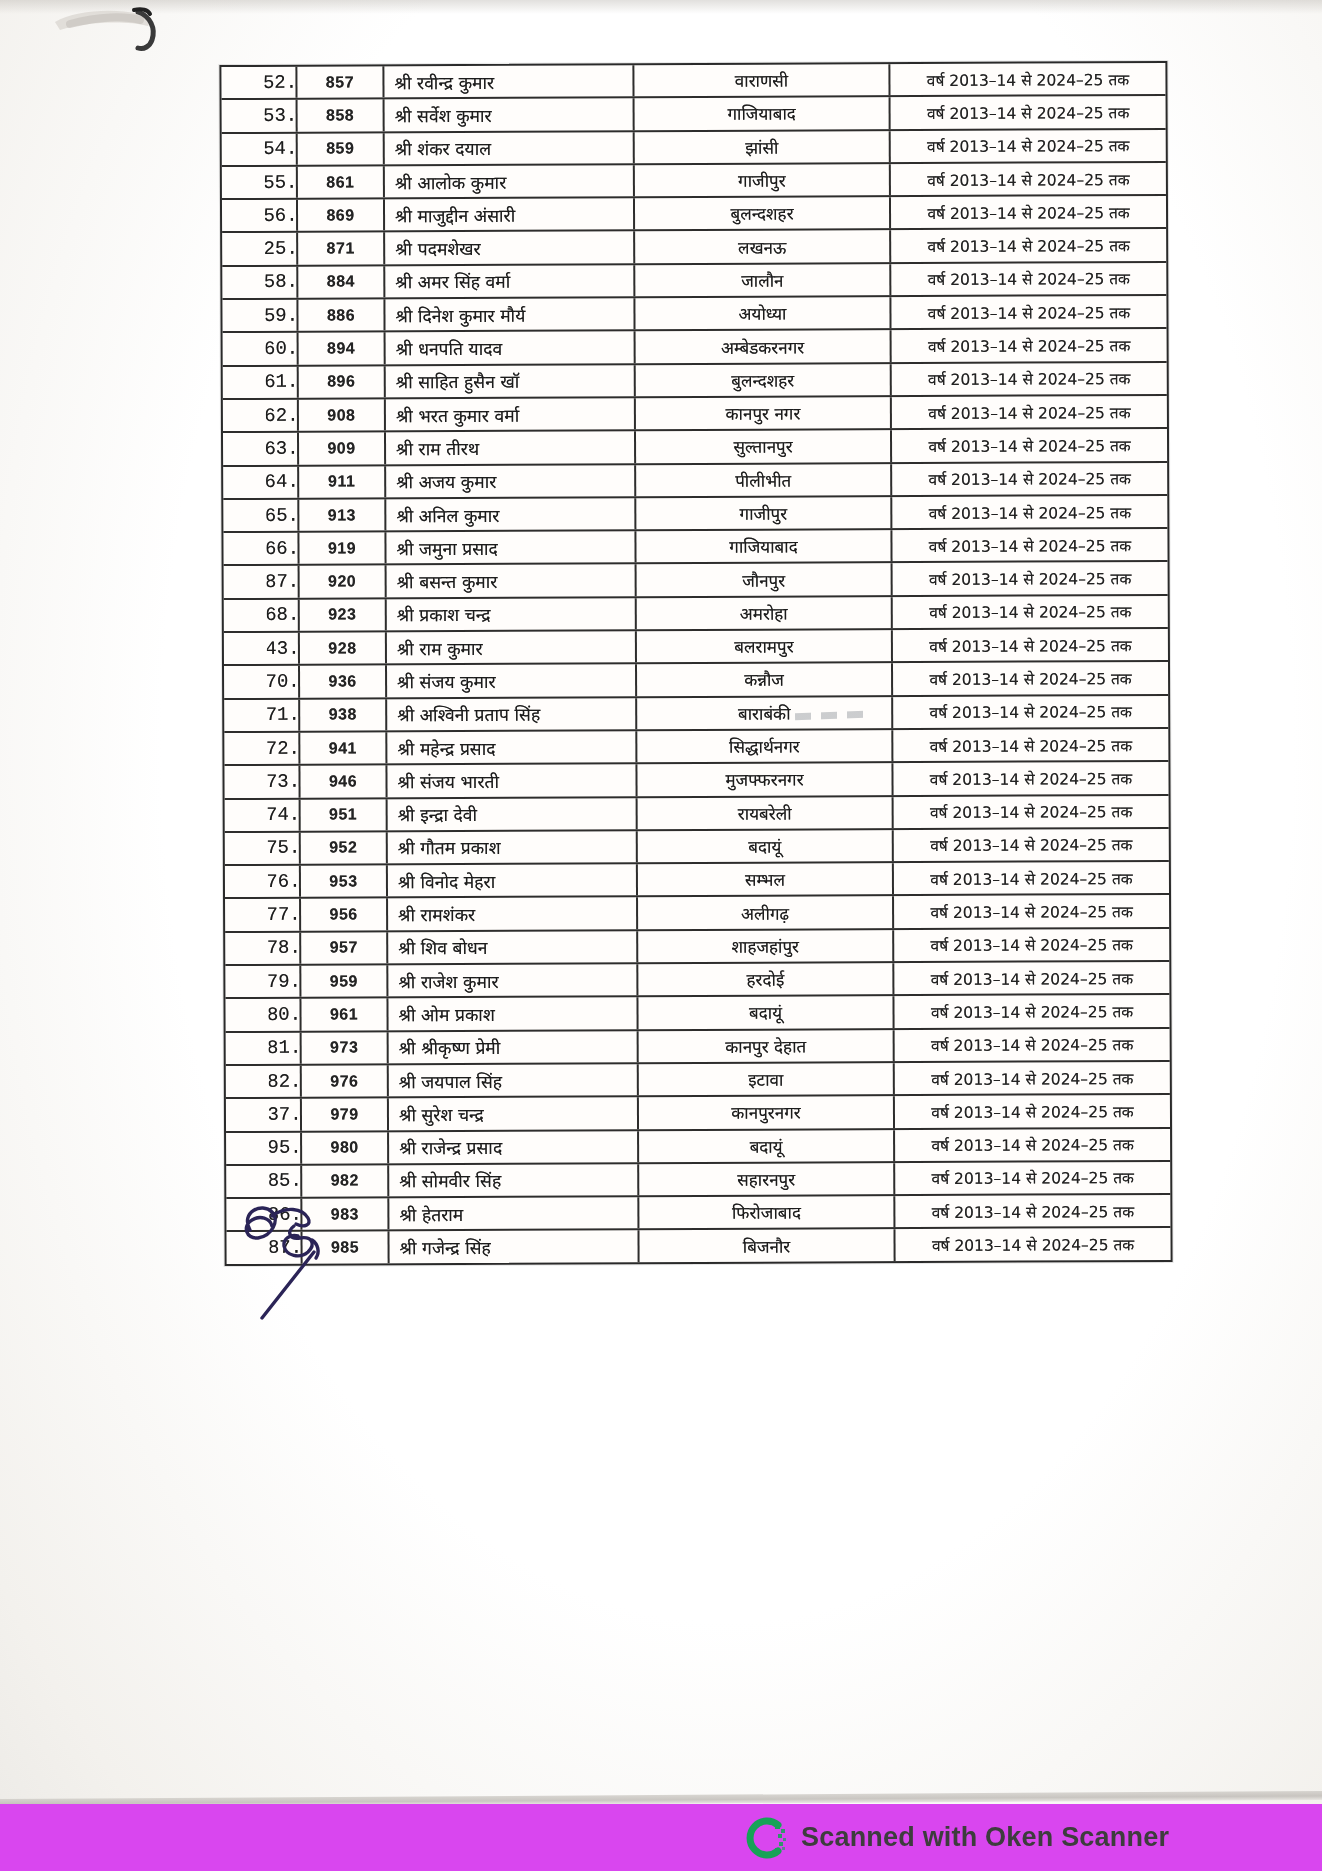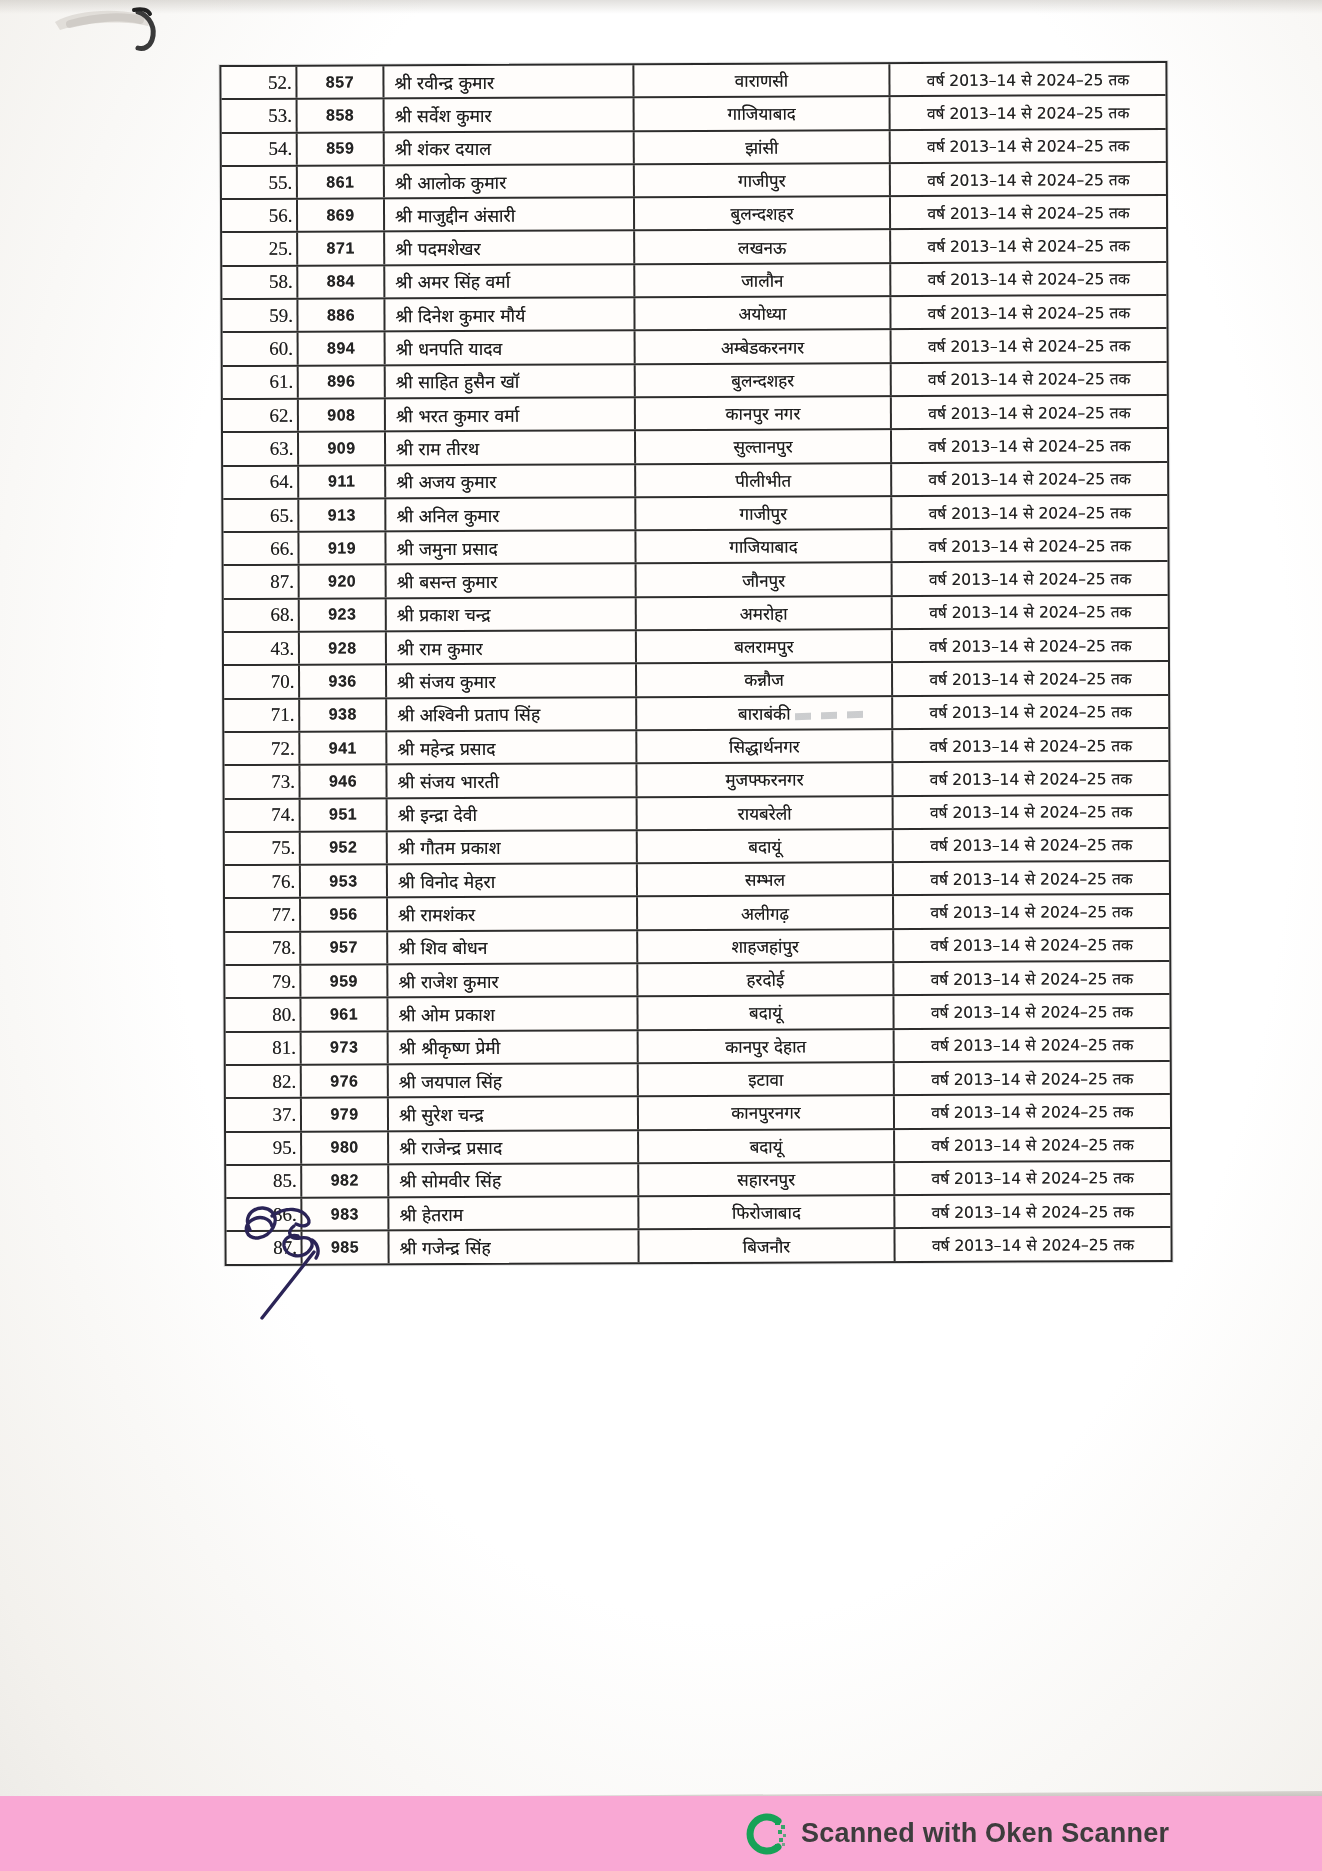--- a/index.html
+++ b/index.html
@@ -37,39 +37,39 @@
     border-bottom:2px solid #2e2d2c;
   }
   .t-row:last-child{border-bottom:none;}
   .t-cell{
     border-right:2px solid #2e2d2c;
     display:flex;align-items:center;overflow:hidden;
     text-shadow:0 0 .5px rgba(20,20,20,.55);
     white-space:nowrap;
   }
   .t-cell:last-child{border-right:none;}
-  .c-sr{justify-content:center;font-family:Liberation Serif, serif;font-size:19px;margin-left:43px;}
+  .c-sr{justify-content:center;font-family:Liberation Mono, monospace;font-size:19px;margin-left:43px;}
   .c-no{justify-content:center;font-family:"Liberation Sans", sans-serif;font-size:16px;letter-spacing:.5px;font-weight:700;color:#242424;}
   .c-name{justify-content:flex-start;padding-left:10px;font-size:17.5px;}
   .c-district{justify-content:center;font-size:17px;}
   .c-period{justify-content:center;font-size:15.5px;color:#222;}
   
   .dash-artifact{
     position:absolute;left:795px;top:712px;width:70px;height:7px;opacity:.45;
     background:repeating-linear-gradient(90deg,#8d9298 0 16px,transparent 16px 26px);
     transform:rotate(-2deg);
   }
   
   .smudge{position:absolute;left:30px;top:0;}
   
   .signature{position:absolute;left:228px;top:1200px;}
   
   .scan-footer{
-    position:absolute;left:0;bottom:0;width:100%;height:75px;
-    background:#f9a8d4;
+    position:absolute;left:0;bottom:0;width:100%;height:67px;
+    background:#d946ef;
     display:flex;align-items:center;
   }
   .footer-content{
     position:absolute;left:745px;top:0;height:100%;
     display:flex;align-items:center;gap:14px;
   }
   .footer-text{
     font-family:"Liberation Sans", sans-serif;
     font-size:27px;font-weight:700;color:#3d3d3d;letter-spacing:.2px;
   }

